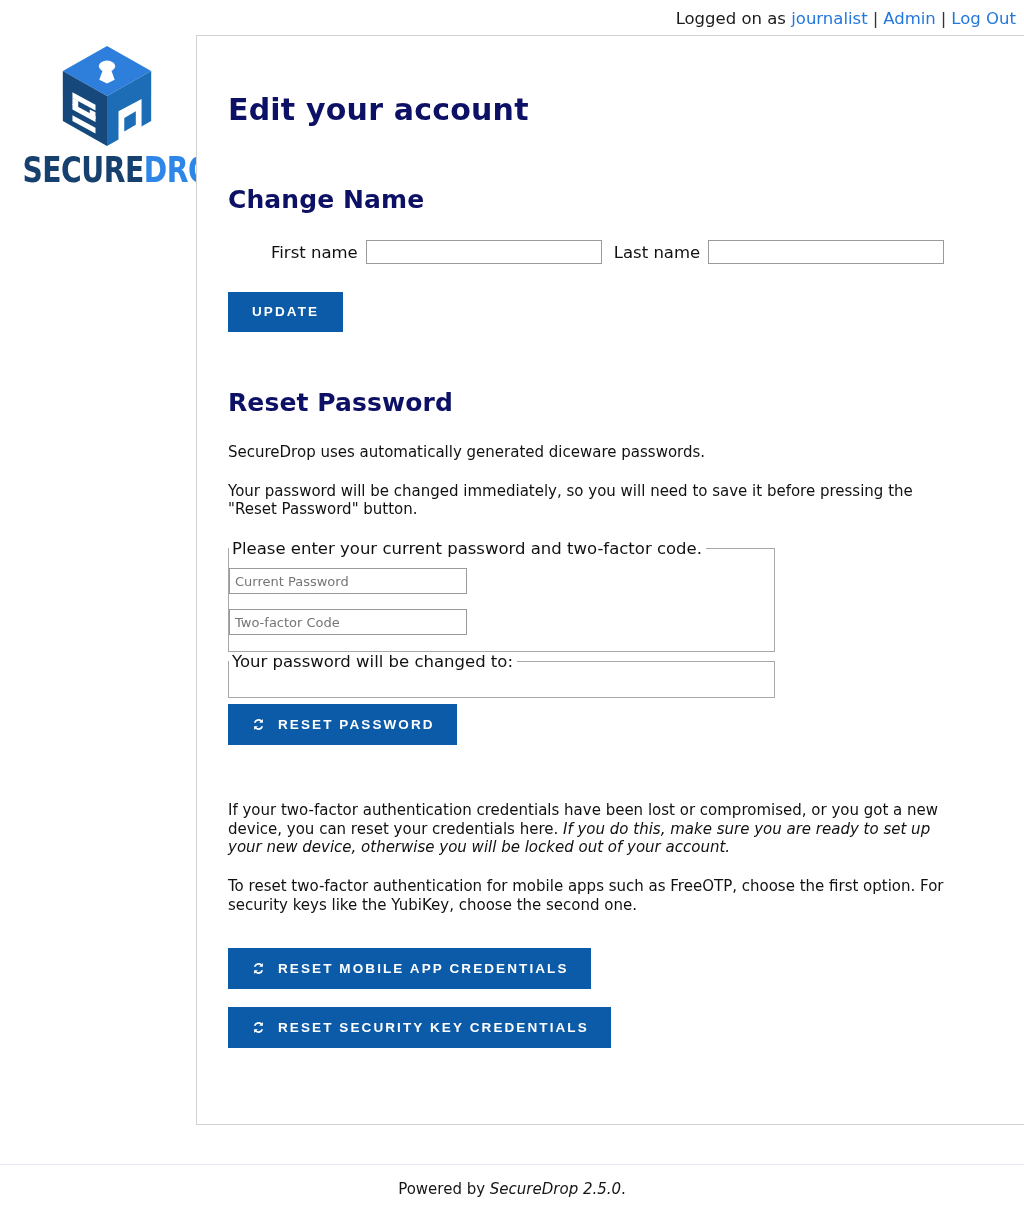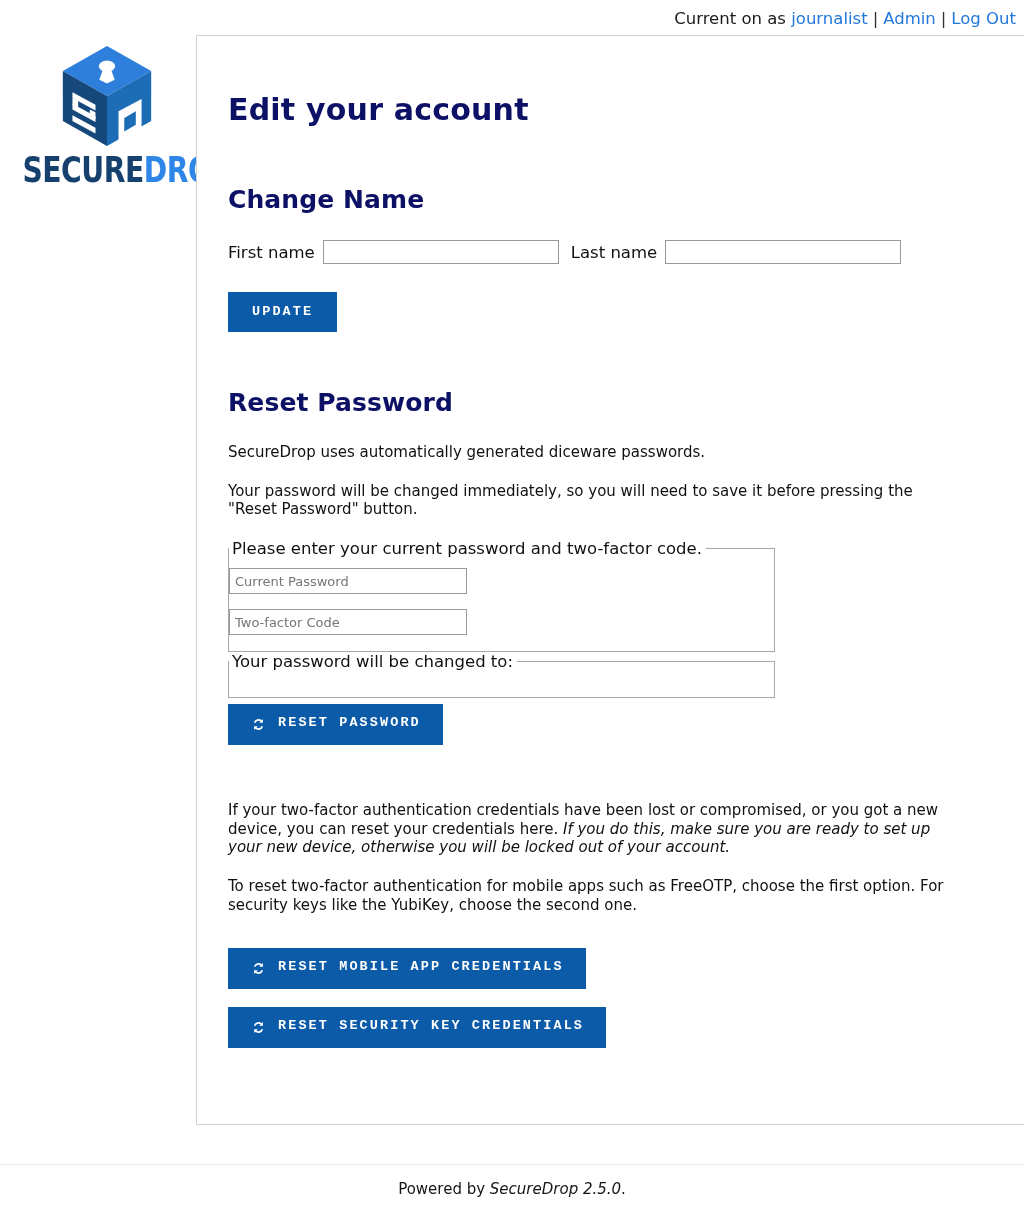--- a/index.html
+++ b/index.html
@@ -105,42 +105,43 @@
   }
   p.body-text em { font-style: italic; }
 
   
   .name-row {
     display: flex;
     align-items: center;
     margin-bottom: 28px;
     font-size: 16.5px;
   }
-  .name-row label { color: #111; }
+  .name-row label { color: #111; margin-left: 43px; }
   .text-input {
     height: 24px;
     border: 1px solid #9a9a9a;
     background: #fff;
     font-size: 13px;
     font-family: "DejaVu Sans", "Liberation Sans", sans-serif;
     padding: 2px 5px;
     color: #111;
     outline: none;
   }
   .input-first { width: 236px; margin-left: 8px; }
   .input-last  { width: 236px; margin-left: 8px; }
 
   
   .btn {
     display: inline-flex;
+    align-items: center;
     gap: 11px;
     background: #0c5ba8;
     color: #ffffff;
     border: none;
-    font-family: Liberation Mono, monospace;
+    font-family: Liberation Sans, sans-serif;
     font-size: 13.5px;
     font-weight: 700;
     letter-spacing: 2.1px;
     padding: 12px 22px;
     cursor: pointer;
     line-height: 1;
   }
   .btn-update { padding: 13px 24px; margin-bottom: 56px; }
   .btn-reset-pw { margin-top: 6px; margin-bottom: 56px; }
   .btn-tfa { margin-bottom: 18px; }
@@ -194,21 +195,21 @@
     text-align: center;
     font-size: 15px;
     color: #161616;
   }
   .footer em { font-style: italic; }
 </style>
 </head>
 <body>
 
 <div class="topbar">
-  <span>Current on as</span>
+  <span>Logged on as</span>
   <span>&nbsp;</span>
   <a href="#">journalist</a>
   <span class="sep">|</span>
   <a href="#">Admin</a>
   <span class="sep">|</span>
   <a href="#">Log Out</a>
 </div>
 
 <div class="logo-wrap">
   <svg class="cube" viewBox="0 0 100 108">

